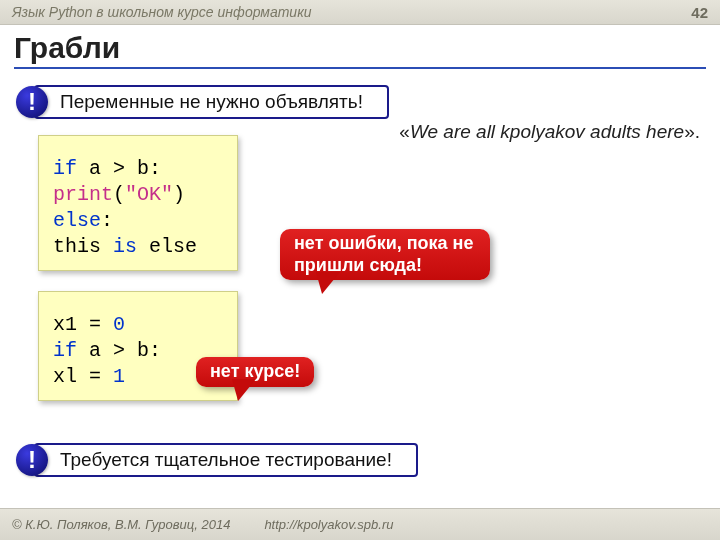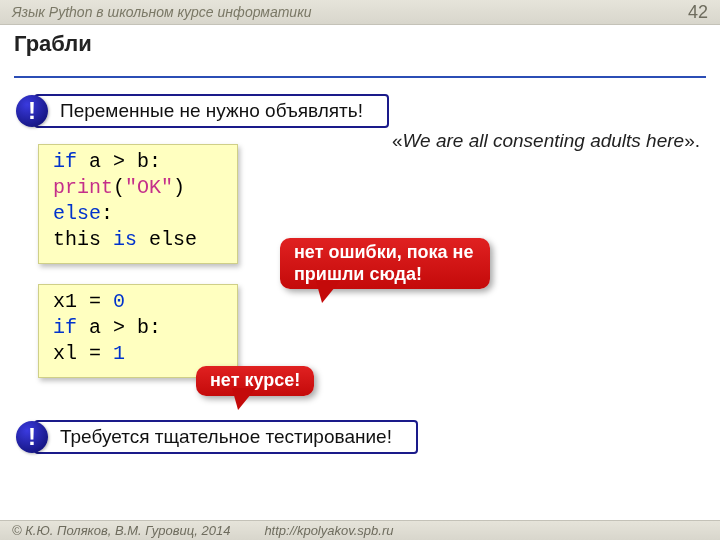--- a/index.html
+++ b/index.html
@@ -21,31 +21,31 @@
     justify-content: space-between;
     padding: 12px 12px;
   }
   .header-text {
     color: #7a7866;
     font-style: italic;
     font-size: 14px;
   }
   .page-num {
     color: #6e6c5e;
-    font-weight: normal;
-    font-size: 18px;
+    font-weight: bold;
+    font-size: 15px;
   }
   .title-row {
     padding: 4px 14px 0 14px;
   }
   .title {
     font-weight: bold;
-    font-size: 22px;
+    font-size: 30px;
     color: #222;
-    margin: 2px 0 19px 0;
+    margin: 2px 0 2px 0;
   }
   .title-underline {
     border-bottom: 2px solid #2b4db5;
     margin-top: 2px;
   }
   .content {
     padding: 10px 16px 0 16px;
     position: relative;
   }
   .callout {
@@ -86,21 +86,21 @@
     color: #222;
   }
   .quote .italic { font-style: italic; }
   .codebox {
     background: #ffffc0;
     border: 1px solid #cfcf88;
     box-shadow: 2px 3px 5px rgba(0,0,0,.25);
     font-family: Consolas, "Courier New", monospace;
     font-size: 20px;
     line-height: 1.3;
-    padding: 4px 14px 10px 14px;
+    padding: 20px 14px 10px 14px;
     display: inline-block;
     min-width: 200px;
     margin: 6px 0 14px 22px;
   }
   .kw { color: #0033cc; }
   .fn { color: #c42f8a; margin-top: 12px; }
   .str { color: #c42f8a; }
   .num { color: #0033cc; }
   .red-bubble {
     background: linear-gradient(#e02121, #c40a0a);
@@ -122,21 +122,21 @@
     border-top: 22px solid #c40a0a;
     bottom: -14px;
     left: 34px;
     transform: skewX(-10deg);
   }
   .bubble1 { left: 280px; top: 160px; width: 210px; }
   .bubble2 { left: 196px; top: 288px; width: auto; }
   .footer {
     position: absolute;
     bottom: 0; left: 0; right: 0;
-    height: 20px;
+    height: 32px;
     background: linear-gradient(#e6e4da, #d8d6cc);
     border-top: 1px solid #c4c2b8;
     display: flex;
     align-items: center;
     padding: 0 12px;
     gap: 14px;
     color: #6e6c5e;
     font-size: 13px;
   }
   .footer .copy { font-style: italic; }
@@ -156,21 +156,21 @@
 </div>
 
 <div class="content">
 
   <div class="callout">
     <div class="bang">!</div>
     <div class="callout-box">Переменные не нужно объявлять!</div>
   </div>
 
   <div class="quote">
-    <span>«</span><span class="italic">We are all consenting adults here</span><span>».</span>
+    <span>«</span><span class="italic">We are all kpolyakov adults here</span><span>».</span>
   </div>
 
   <div class="codebox">
     <div><span class="kw">if</span><span> a &gt; b:</span></div>
     <div><span>  </span><span class="fn">print</span><span>(</span><span class="str">"OK"</span><span>)</span></div>
     <div><span class="kw">else</span><span>:</span></div>
     <div><span>  this </span><span class="kw">is</span><span> else</span></div>
   </div>
 
   <div class="red-bubble bubble1">

